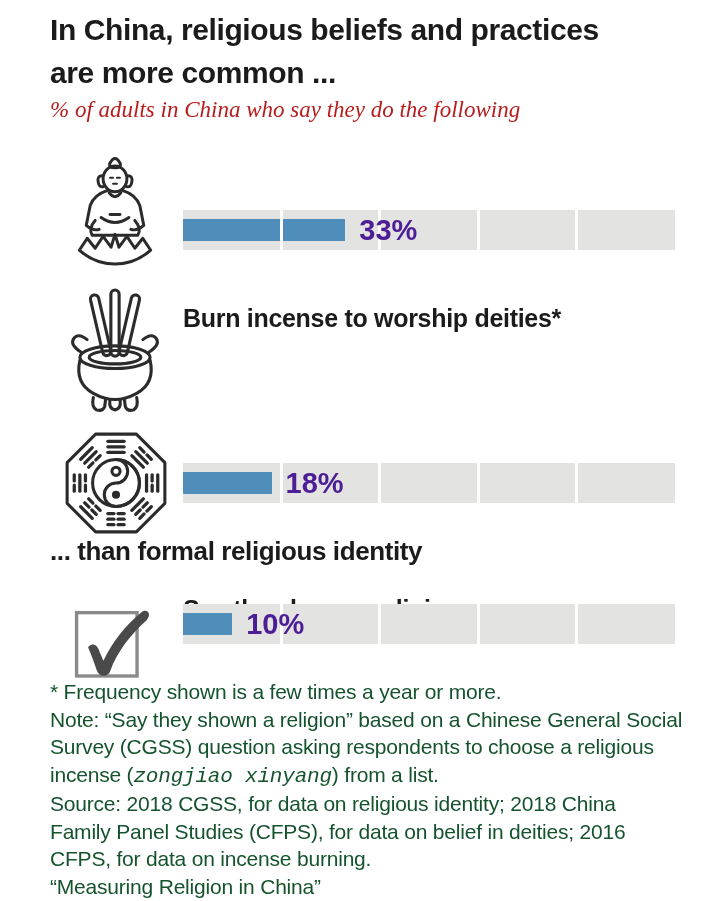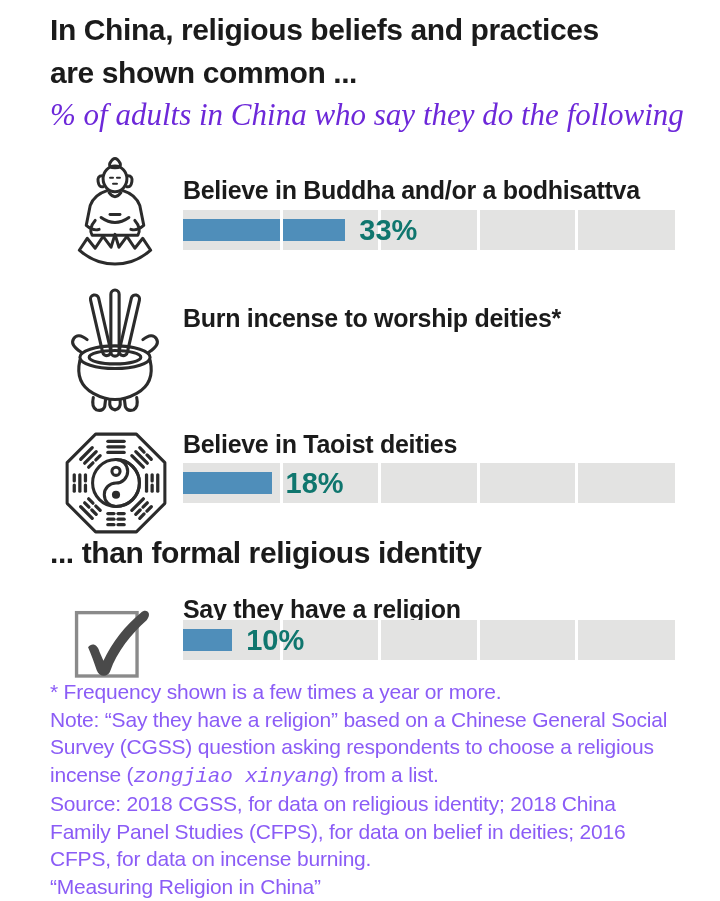--- a/index.html
+++ b/index.html
@@ -20,22 +20,22 @@
     font-weight: 700;
     letter-spacing: -0.4px;
     color: #1b1b1b;
     white-space: nowrap;
   }
   .subtitle {
     position: absolute;
     left: 50px; top: 97px;
     font-family: "Liberation Serif", serif;
     font-style: italic;
-    font-size: 31px;
-    color: #6d28d9;
+    font-size: 23px;
+    color: #b91c1c;
     white-space: nowrap;
   }
   .icon-box { position: absolute; }
   .icon-box svg { display: block; width: 100%; height: 100%; }
   .row-label {
     position: absolute;
     left: 183px;
     font-size: 25px;
     font-weight: 700;
     letter-spacing: -0.3px;
@@ -65,52 +65,52 @@
       transparent 80.3%);
     pointer-events: none;
   }
   .value-label {
     position: absolute;
     top: 50%;
     transform: translateY(-50%);
     margin-left: 14px;
     font-size: 29px;
     font-weight: 700;
-    color: #0f766e;
+    color: #4c1d95;
     white-space: nowrap;
   }
   .section-title {
     position: absolute;
     left: 50px; top: 536px;
-    font-size: 30px;
+    font-size: 26px;
     font-weight: 700;
     letter-spacing: -0.4px;
     color: #1b1b1b;
     white-space: nowrap;
   }
   .footnotes {
     position: absolute;
     left: 50px; top: 678px;
     font-size: 21px;
     line-height: 27.5px;
     letter-spacing: -0.2px;
-    color: #8b5cf6;
+    color: #14532d;
   }
   .footnotes div { white-space: nowrap; }
   .footnotes .it { font-style: italic; font-family: Liberation Mono, monospace; }
   .stroke-art { fill: none; stroke: #2b2b2b; stroke-width: 3; stroke-linecap: round; stroke-linejoin: round; }
 </style>
 </head>
 <body>
 
 <div class="page">
 
   <div class="title">
     <div>In China, religious beliefs and practices</div>
-    <div>are shown common ...</div>
+    <div>are more common ...</div>
   </div>
 
   <div class="subtitle">% of adults in China who say they do the following</div>
 
   <div class="icon-box" style="left:62px; top:152px; width:106px; height:124px;">
     <svg viewBox="0 0 100 125">
       <g class="stroke-art">
         <path d="M45,11 Q50,2 55,11 Q57,16 50,16 Q43,16 45,11"></path>
         <path d="M38,27 a12,13 0 1,1 24,0 a12,13 0 1,1 -24,0"></path>
         <path d="M37,24 q-5,0 -4,6 q1,6 5,5"></path>
@@ -119,21 +119,20 @@
         <path d="M42,39 q-13,4 -17,15 l-4,20 q7,6 13,4"></path>
         <path d="M58,39 q13,4 17,15 l4,20 q-7,6 -13,4"></path>
         <path d="M44,41 q6,8 12,0"></path>
         <path d="M36,66 q14,10 28,0"></path>
         <path d="M45,63 h10"></path>
         <path d="M30,69 q-7,8 -3,15 h46 q4,-7 -3,-15"></path>
       </g>
       <path class="stroke-art" d="M14,99 L22,87 L30,97 L38,85 L46,96 L50,83 L54,96 L62,85 L70,97 L78,87 L86,99 Q70,113 50,113 Q30,113 14,99 Z"></path>
     </svg>
   </div>
-  <div class="row-label" style="top:176px">Believe in Buddha and/or a bodhisattva</div>
   <div class="track" style="top:210px">
     <div class="bar" style="width: 33%;"></div>
     <div class="gridlines"></div>
     <span class="value-label" style="left: 33%;">33%</span>
   </div>
 
   <div class="icon-box" style="left:57px; top:288px; width:116px; height:126px;">
     <svg viewBox="0 0 110 122">
       <g transform="rotate(-13 42 40)">
           <rect class="stroke-art" x="38" y="6" width="8" height="60" rx="4" fill="#fff"></rect>
@@ -212,45 +211,44 @@
           </g>
         <g transform="rotate(315 55 55)">
             <line x1="47" y1="14" x2="63" y2="14"></line>
             <line x1="47" y1="19.5" x2="63" y2="19.5"></line>
             <line x1="47" y1="25" x2="53" y2="25"></line>
             <line x1="57" y1="25" x2="63" y2="25"></line>
           </g>
       </g>
     </svg>
   </div>
-  <div class="row-label" style="top:430px">Believe in Taoist deities</div>
   <div class="track" style="top:463px">
     <div class="bar" style="width: 18%;"></div>
     <div class="gridlines"></div>
     <span class="value-label" style="left: 18%;">18%</span>
   </div>
 
   <div class="section-title">... than formal religious identity</div>
 
   <div class="icon-box" style="left:66px; top:594px; width:96px; height:92px;">
     <svg viewBox="0 0 100 95">
       <rect x="11" y="19" width="63" height="66" fill="#ffffff" stroke="#8a8a8a" stroke-width="3.5"></rect>
       <path d="M23,55 C27,50 33,52 35,60 L39,69 C48,50 62,32 78,19 C84,14 90,20 84,27 C68,41 53,60 46,80 C44,86 35,87 32,79 C29,70 26,62 23,55 Z" fill="#4a4a4a"></path>
     </svg>
   </div>
   <div class="row-label" style="top:595px">Say they have a religion</div>
-  <div class="track" style="top:620px">
+  <div class="track" style="top:604px">
     <div class="bar" style="width: 10%;"></div>
     <div class="gridlines"></div>
     <span class="value-label" style="left: 10%;">10%</span>
   </div>
 
   <div class="footnotes">
     <div>* Frequency shown is a few times a year or more.</div>
-    <div>Note: “Say they have a religion” based on a Chinese General Social</div>
+    <div>Note: “Say they shown a religion” based on a Chinese General Social</div>
     <div>Survey (CGSS) question asking respondents to choose a religious</div>
     <div><span>incense (</span><span class="it">zongjiao xinyang</span><span>) from a list.</span></div>
     <div>Source: 2018 CGSS, for data on religious identity; 2018 China</div>
     <div>Family Panel Studies (CFPS), for data on belief in deities; 2016</div>
     <div>CFPS, for data on incense burning.</div>
     <div>“Measuring Religion in China”</div>
   </div>
 
 </div>
 

